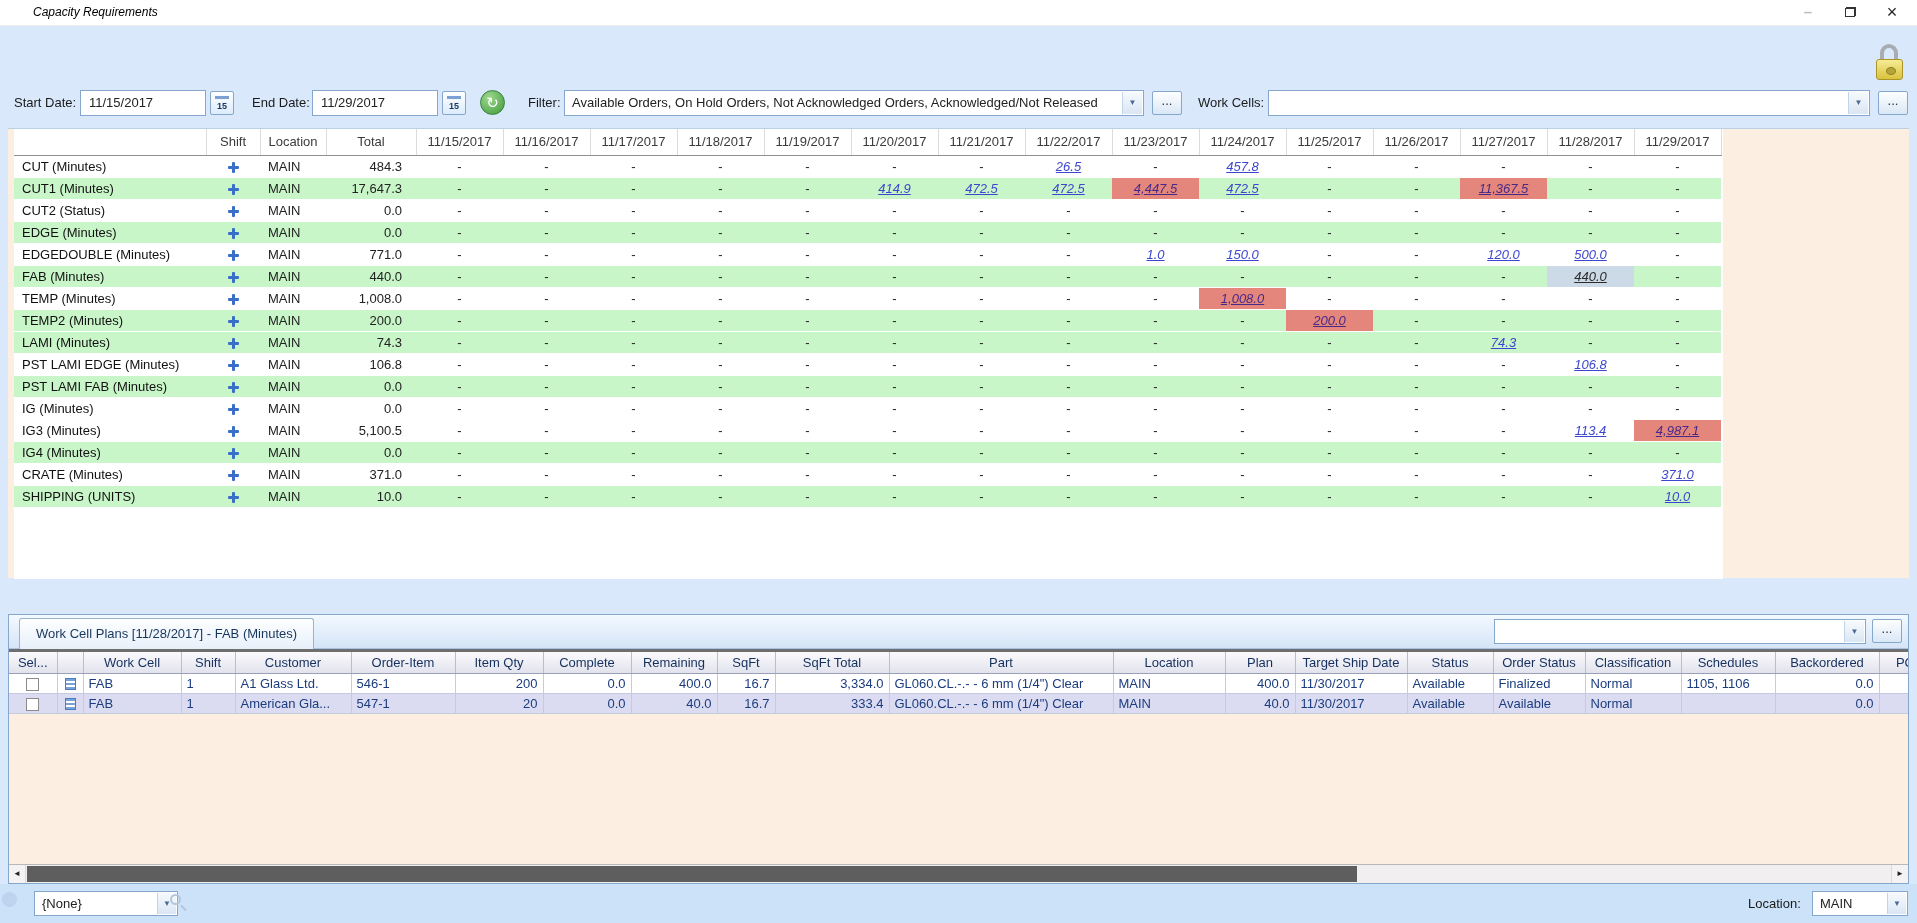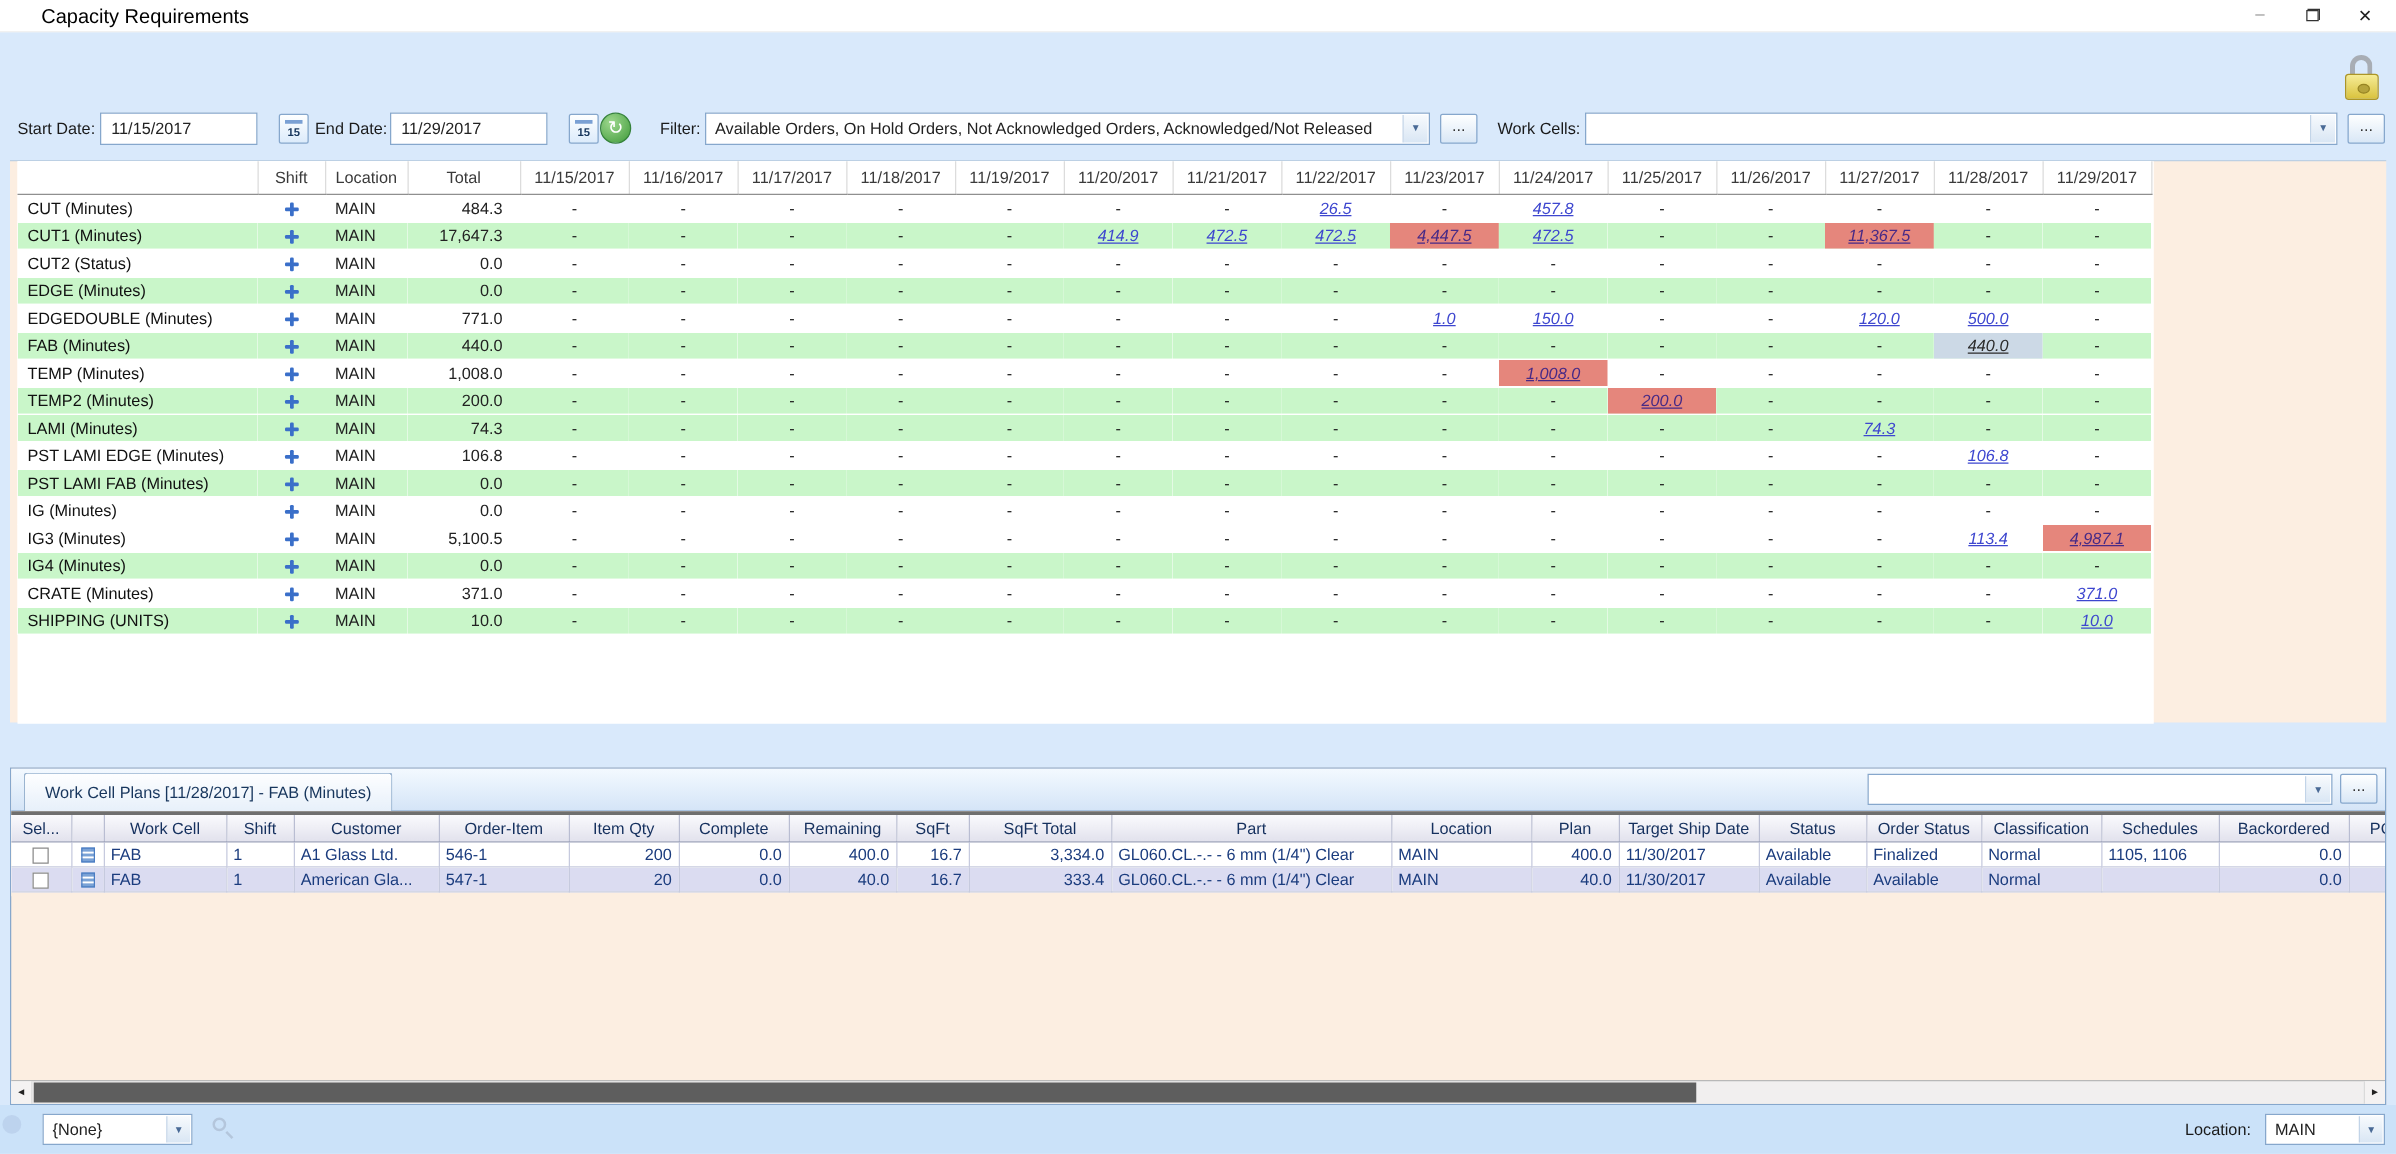--- a/index.html
+++ b/index.html
@@ -1,34 +1,34 @@
 <!DOCTYPE html>
 <html><head>
 <meta charset="utf-8">
 <style>
   * { margin:0; padding:0; box-sizing:border-box; }
   html,body { width:1917px; height:923px; overflow:hidden; font-family:"Liberation Sans", sans-serif; font-size:13px; background:#d9e9fb; }
   body { position:relative; }
 
   
   #titlebar { position:absolute; top:0; left:0; width:1917px; height:26px; background:#fff; border-bottom:1px solid #ededed; }
-  #title-text { position:absolute; left:33px; top:5px; font-size:16px; color:#000; }
+  #title-text { position:absolute; left:33px; top:5px; font-size:12px; color:#000;font-style:italic; }
   #win-btns { position:absolute; right:4px; top:0; height:26px; display:flex; }
   .win-btn { width:42px; height:26px; text-align:center; line-height:24px; font-size:15px; color:#222; cursor:default; }
   .win-btn.min::before { content:"\2013"; color:#bdbdbd; font-weight:bold; }
   .restore-glyph { position:relative; width:11px; height:10px; display:inline-block; margin-top:7px; }
   .restore-glyph::before { content:""; position:absolute; right:0; top:0; width:8px; height:7px; border:1px solid #333; background:#fff; }
   .restore-glyph::after  { content:""; position:absolute; left:0; bottom:0; width:8px; height:7px; border:1px solid #333; background:#fff; }
   .win-btn.close::before { content:"\00D7"; font-size:18px; }
 
   
   #toolbar { position:absolute; top:26px; left:0; width:1917px; height:102px; background:#d9e9fb; }
   .tb-label { position:absolute; top:64px; height:26px; line-height:26px; color:#1a1a1a;text-align:center; }
   .tb-input { position:absolute; top:64px; height:26px; background:#fff; border:1px solid #86a7cc; line-height:24px; padding-left:8px; color:#222; }
-  .calbtn { position:absolute; top:65px; width:24px; height:24px; background:linear-gradient(#feffff,#dcebfb); border:1px solid #86a7cc; border-radius:2px; text-align:center;margin-left:13px; }
+  .calbtn { position:absolute; top:65px; width:24px; height:24px; background:linear-gradient(#feffff,#dcebfb); border:1px solid #86a7cc; border-radius:2px; text-align:center; }
   .calbtn::before { content:""; position:absolute; top:4px; left:4px; right:4px; height:3px; background:#7aa0d4; }
   .calnum { display:block; margin-top:9px; font-size:9px; line-height:10px; color:#17365d; font-weight:bold; }
   .refresh { position:absolute; top:64px; width:25px; height:25px; border-radius:50%; background:radial-gradient(circle at 35% 30%, #9ed88e, #3f9a3a); border:1px solid #35823a; color:#fff; text-align:center; line-height:23px; font-size:15px; }
   .refresh::before { content:"\21BB"; }
   .combo { position:absolute; top:64px; height:26px; background:#fff; border:1px solid #86a7cc;padding-left:36px; }
   .combo .combo-text { position:absolute; left:7px; right:26px; top:0; height:24px; line-height:24px; color:#222; white-space:nowrap; overflow:hidden; }
   .combo .arrow { position:absolute; right:1px; top:1px; bottom:1px; width:20px; background:linear-gradient(#f7fafd,#d9e6f4); border-left:1px solid #c2d4e8; text-align:center; color:#4a6a96; font-size:8px; line-height:22px; }
   .combo .arrow::before { content:"\25BC"; }
   .dots { position:absolute; top:65px; width:30px; height:24px; background:linear-gradient(#feffff,#d9e7f6); border:1px solid #86a7cc; border-radius:2px; text-align:center; line-height:18px; color:#333; }
   #lock { position:absolute; left:1874px; top:18px; width:30px; height:44px; }
@@ -73,21 +73,21 @@
   .rowicon { display:inline-block; width:11px; height:12px; border:1px solid #4a7cc2; background:repeating-linear-gradient(#7aa2d6 0 2px, #fff 2px 4px); vertical-align:middle; }
   #plan-scrollbar { position:absolute; left:0; right:0; bottom:0; height:19px; background:#f1efef; border-top:1px solid #b8b8b8; }
   .sb-btn { position:absolute; top:0; width:17px; height:18px; background:#f4f2f2; color:#222; font-size:8px; line-height:18px; text-align:center; }
   #sb-left { left:0; border-right:1px solid #dadada; } #sb-left::before { content:"\25C4"; }
   #sb-right { right:0; border-left:1px solid #dadada; } #sb-right::before { content:"\25BA"; }
   #sb-thumb { position:absolute; left:18px; top:1px; width:1330px; height:16px; background:#5e5e5e; }
 
   
   #status-bar { position:absolute; left:0; top:884px; width:1917px; height:39px; background:#cbe2f9; }
   #back-icon { position:absolute; left:2px; top:8px; width:15px; height:15px; border-radius:50%; background:#b8cde9; opacity:.75; }
-  #none-combo { left:34px; top:7px; width:120px; height:25px; }
+  #none-combo { left:34px; top:7px; width:144px; height:25px; }
   #mag-icon { position:absolute; left:170px; top:10px; width:11px; height:11px; border:2px solid #b4c6dc; border-radius:50%; }
   #mag-icon::after { content:""; position:absolute; width:7px; height:2px; background:#b4c6dc; transform:rotate(45deg); left:8px; top:11px; }
   #loc-label { position:absolute; left:1748px; top:7px; height:25px; line-height:25px; color:#1a1a1a; }
   #main-combo { left:1812px; top:7px; width:96px; height:25px; }
   .combo2 { position:absolute; background:#fff; border:1px solid #86a7cc; }
   .combo2 .combo-text { position:absolute; left:7px; right:24px; top:0; height:23px; line-height:23px; color:#222; white-space:nowrap; overflow:hidden; }
   .combo2 .arrow { position:absolute; right:1px; top:1px; bottom:1px; width:19px; background:linear-gradient(#f7fafd,#d9e6f4); border-left:1px solid #c2d4e8; text-align:center; color:#4a6a96; font-size:8px; line-height:21px; }
   .combo2 .arrow::before { content:"\25BC"; }
 </style>
 </head>

